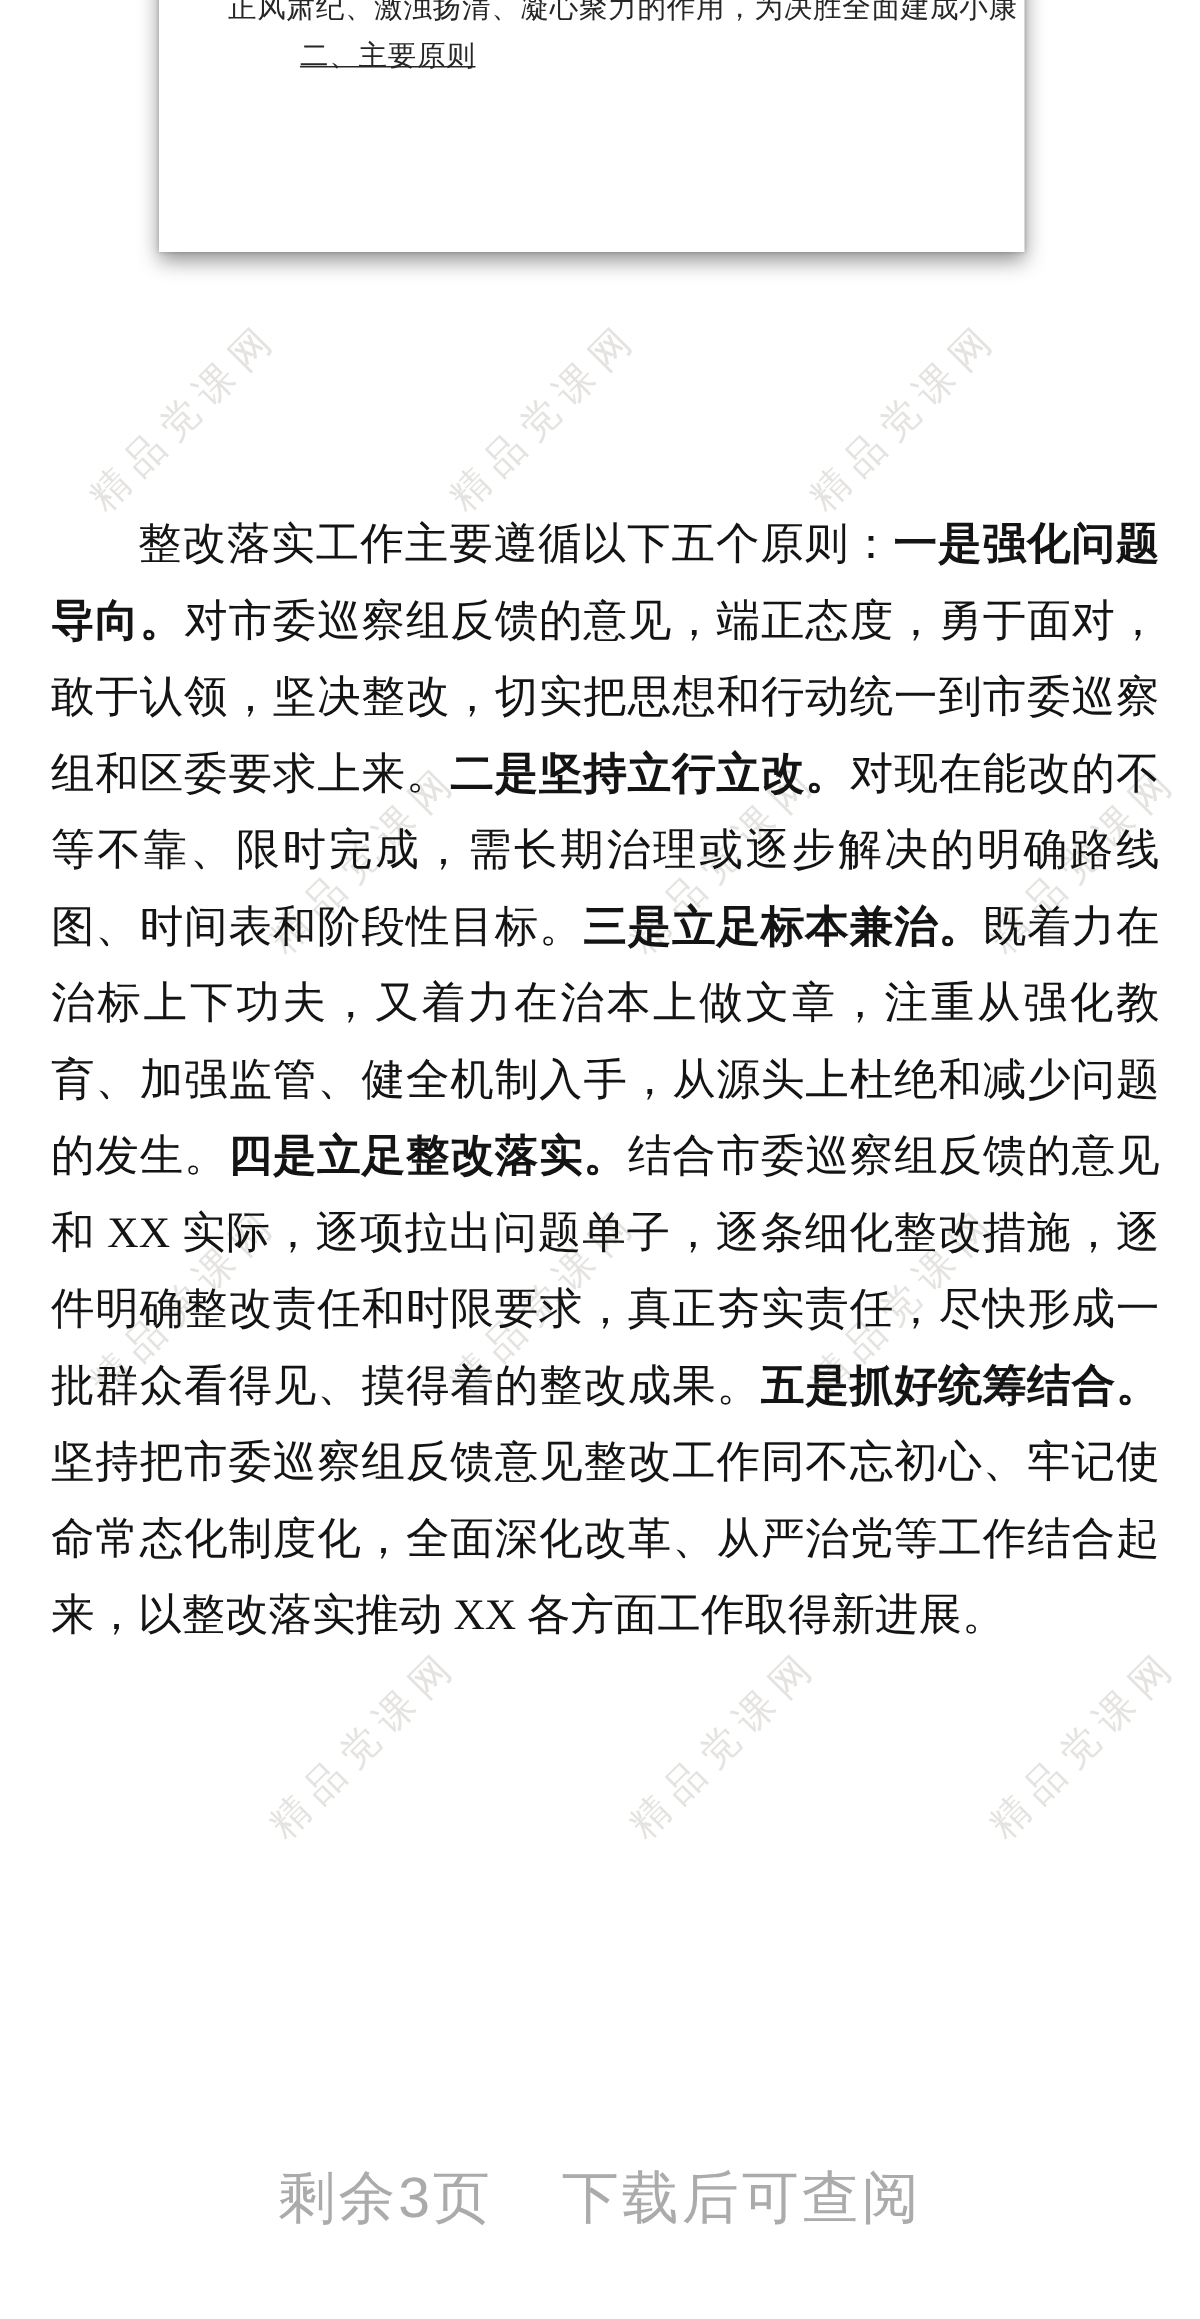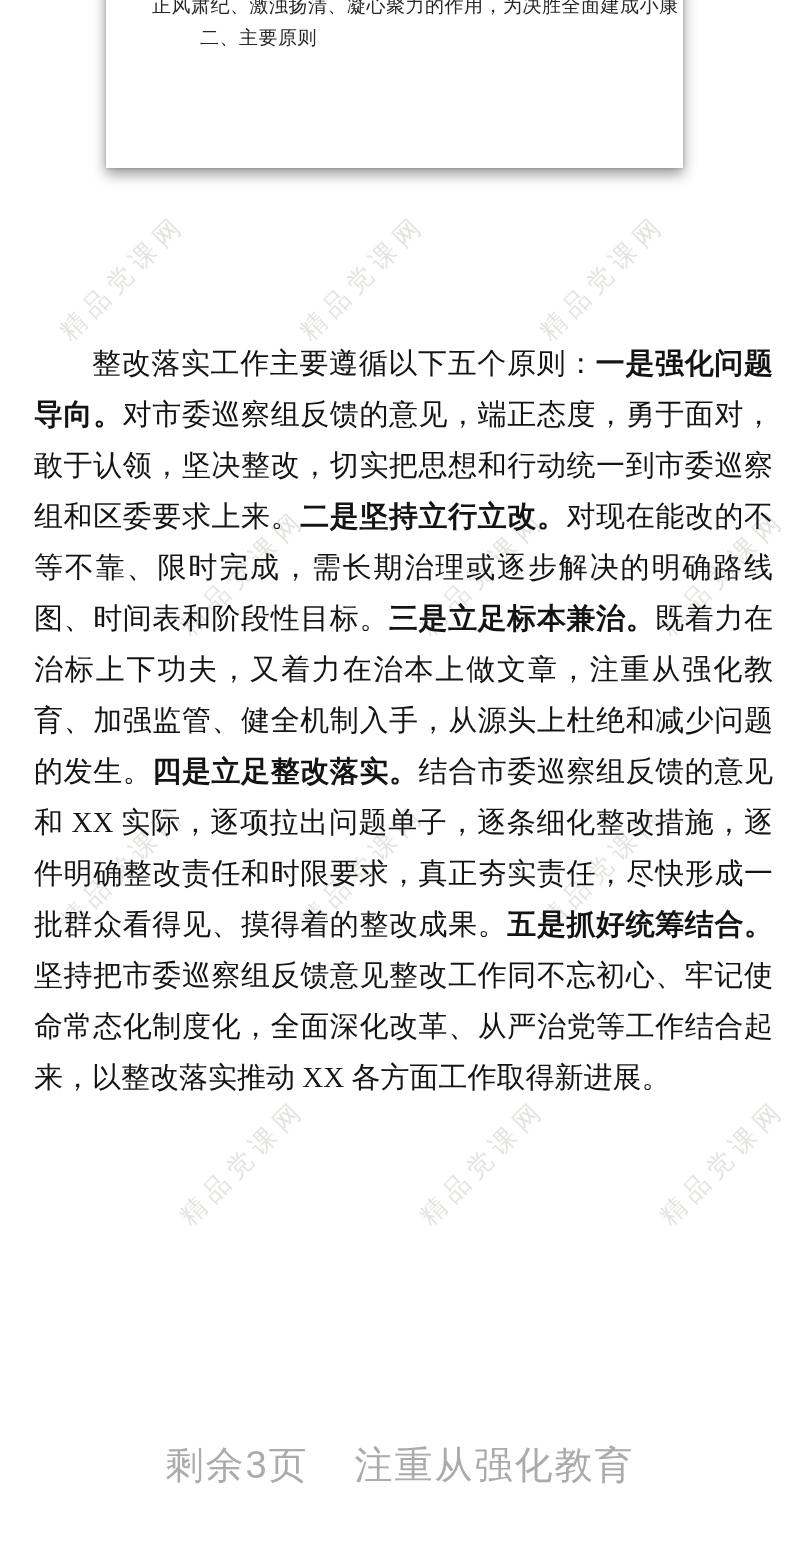--- a/index.html
+++ b/index.html
@@ -18,21 +18,21 @@
     width:577px; height:208px;
     background:#ffffff;
     box-shadow:0 6px 13px rgba(0,0,0,0.42), 0 0 3px rgba(0,0,0,0.22);
     padding:30px 40px 0 46px;
     font-size:19px;
     line-height:32px;
     color:#262626;
     z-index:3;
   }
   .mini-line { white-space:nowrap; letter-spacing:0.5px; }
-  .mini-line.heading { padding-left:48px; }
+  .mini-line.heading { padding-left:48px;text-decoration:underline; }
 
   
   .wm-layer {
     position:absolute; left:0; top:190px; width:800px; height:1230px;
     overflow:hidden; z-index:1; pointer-events:none;
   }
   .wm {
     position:absolute;
     transform:rotate(-45deg);
     color:rgba(198,193,187,0.45);
@@ -90,14 +90,14 @@
     <span class="wm" style="left: 160px; top: 955px;">精品党课网</span>
     <span class="wm" style="left: 400px; top: 955px;">精品党课网</span>
     <span class="wm" style="left: 640px; top: 955px;">精品党课网</span>
   </div>
 
 <div class="doc-body">
     <p><span>整改落实工作主要遵循以下五个原则：</span><span class="run-b">一是强化问题导向。</span><span>对市委巡察组反馈的意见，端正态度，勇于面对，敢于认领，坚决整改，切实把思想和行动统一到市委巡察组和区委要求上来。</span><span class="run-b">二是坚持立行立改。</span><span>对现在能改的不等不靠、限时完成，需长期治理或逐步解决的明确路线图、时间表和阶段性目标。</span><span class="run-b">三是立足标本兼治。</span><span>既着力在治标上下功夫，又着力在治本上做文章，注重从强化教育、加强监管、健全机制入手，从源头上杜绝和减少问题的发生。</span><span class="run-b">四是立足整改落实。</span><span>结合市委巡察组反馈的意见和 XX 实际，逐项拉出问题单子，逐条细化整改措施，逐件明确整改责任和时限要求，真正夯实责任，尽快形成一批群众看得见、摸得着的整改成果。</span><span class="run-b">五是抓好统筹结合。</span><span>坚持把市委巡察组反馈意见整改工作同不忘初心、牢记使命常态化制度化，全面深化改革、从严治党等工作结合起来，以整改落实推动 XX 各方面工作取得新进展。</span></p>
   </div>
 
 <div class="preview-footer">
-  <span>剩余3页</span><span class="gap"></span><span>注重从强化教育</span>
+  <span>剩余3页</span><span class="gap"></span><span>下载后可查阅</span>
 </div>
 
 </body></html>

